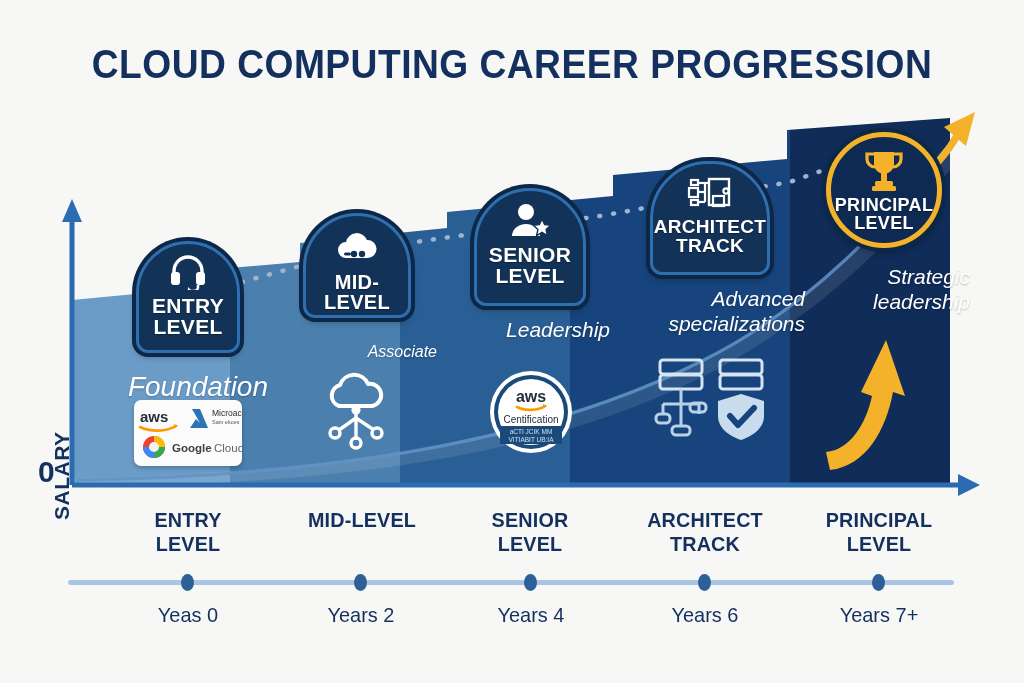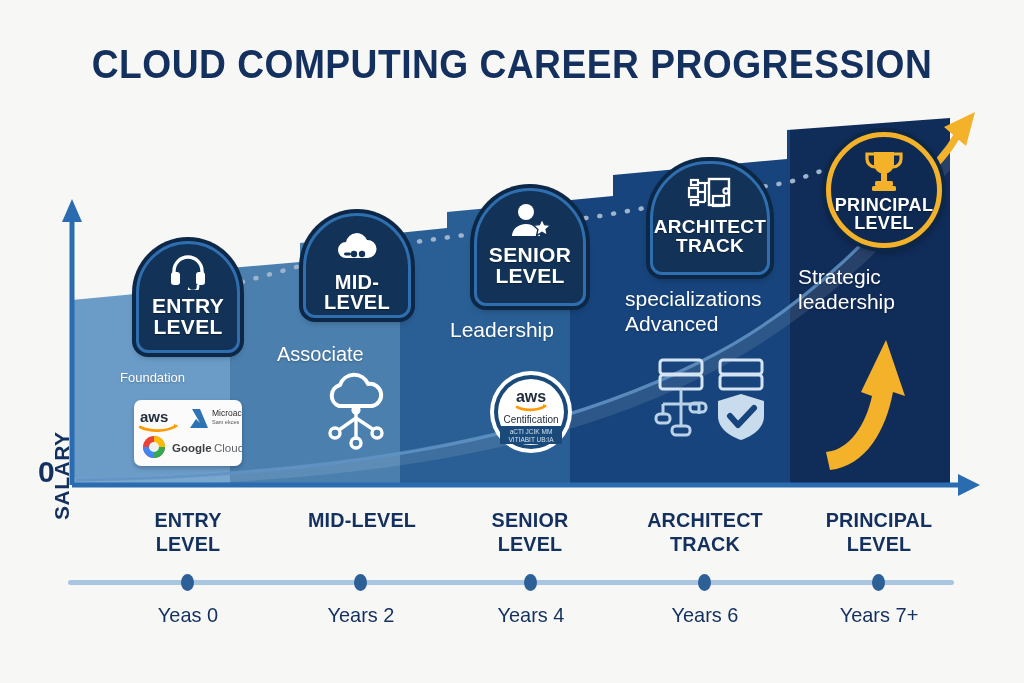--- a/index.html
+++ b/index.html
@@ -65,25 +65,26 @@
   .badge-label{
     font-weight:bold;
     line-height:1.02;
     letter-spacing:.3px;
     text-shadow:0 1px 1px rgba(0,0,0,.35);
   }
   .badge-icon{display:block;}
 
   .caption{
     position:absolute;
-    text-align:left;
+    text-align:right;
     color:#ffffff;
     font-size:19px;
     line-height:1.18;
     text-shadow:0 1px 2px rgba(0,0,0,.25);
+    font-style:italic;
   }
 
   
   .xlabel{
     position:absolute;
     text-align:center;
     color:#13305e;
     font-weight:bold;
     font-size:21px;
     line-height:1.15;
@@ -180,21 +181,21 @@
     <svg class="badge-icon" width="40" height="36" viewBox="0 0 40 36">
       <path d="M6,20 V17 a14,14 0 0 1 28,0 V20" fill="none" stroke="#fff" stroke-width="3.4"></path>
       <rect x="3" y="18" width="9" height="13" rx="3" fill="#fff"></rect>
       <rect x="28" y="18" width="9" height="13" rx="3" fill="#fff"></rect>
       <path d="M30,31 v2 a4,4 0 0 1 -4,4 h-7" fill="none" stroke="#fff" stroke-width="2.6"></path>
       <path d="M20,33 l4,4 l-4,4 z" fill="#fff"></path>
     </svg>
     <div class="badge-label" style="font-size:21px;margin-top:5px;">ENTRY</div>
     <div class="badge-label" style="font-size:21px;">LEVEL</div>
   </div>
-  <div class="caption" style="left:120px;top:370px;width:160px;font-size:13px;">Foundation</div>
+  <div class="caption" style="left:108px;top:370px;width:160px;font-size:28px;">Foundation</div>
 
   <div class="logocard" style="left:134px;top:400px;width:108px;height:66px;">
     <svg width="108" height="66" viewBox="0 0 108 66">
       <g>
         <text x="6" y="22" font-family="Liberation Sans, sans-serif" font-size="15" font-weight="bold" fill="#232f3e">aws</text>
         <path d="M6,27 C16,32 32,32 42,26" fill="none" stroke="#ff9900" stroke-width="2.6" stroke-linecap="round"></path>
         <path d="M40,24 l4,2 l-4,2.6 z" fill="#ff9900"></path>
       </g>
       <g>
         <path d="M58,9 L66,9 L74,28 L56,28 L62,19 L66,23 Z" fill="#2e74b5"></path>
@@ -215,21 +216,21 @@
 
   <div class="badge badge-shield" style="left:303px;top:213px;width:108px;height:105px;border-radius:54px 54px 12px 12px;padding-top:14px;">
     <svg class="badge-icon" width="46" height="34" viewBox="0 0 46 34">
       <path d="M12,28 a8,8 0 0 1 0,-16 a11,11 0 0 1 21,-2 a8,8 0 0 1 1,18 Z" fill="#fff"></path>
       <circle cx="20" cy="24" r="3.2" fill="#123257"></circle>
       <circle cx="28" cy="24" r="3.2" fill="#123257"></circle>
       <rect x="10" y="22.4" width="7" height="3" rx="1.5" fill="#123257"></rect>
     </svg>
     <div class="badge-label" style="font-size:20px;margin-top:8px;">MID-LEVEL</div>
   </div>
-  <div class="caption" style="left:277px;top:343px;width:160px;font-size:20px;">Associate</div>
+  <div class="caption" style="left:277px;top:343px;width:160px;font-size:16px;">Associate</div>
   <svg style="position:absolute;left:317px;top:372px;" width="82" height="78" viewBox="0 0 82 78">
     <path d="M22,34 a11,11 0 0 1 1,-21 a15,15 0 0 1 28,-1 a11,11 0 0 1 4,22 Z" fill="none" stroke="#fff" stroke-width="4" stroke-linejoin="round"></path>
     <line x1="39" y1="34" x2="39" y2="52" stroke="#fff" stroke-width="3.4"></line>
     <line x1="39" y1="46" x2="22" y2="58" stroke="#fff" stroke-width="3.4"></line>
     <line x1="39" y1="46" x2="57" y2="58" stroke="#fff" stroke-width="3.4"></line>
     <line x1="39" y1="52" x2="39" y2="68" stroke="#fff" stroke-width="3.4"></line>
     <circle cx="39" cy="38" r="4.6" fill="#fff"></circle>
     <circle cx="18" cy="61" r="5" fill="none" stroke="#fff" stroke-width="3.4"></circle>
     <circle cx="60" cy="61" r="5" fill="none" stroke="#fff" stroke-width="3.4"></circle>
     <circle cx="39" cy="71" r="5" fill="none" stroke="#fff" stroke-width="3.4"></circle>
@@ -269,22 +270,22 @@
       <line x1="13" y1="7" x2="24" y2="7" stroke="#fff" stroke-width="2.2"></line>
       <line x1="20" y1="7" x2="20" y2="26" stroke="#fff" stroke-width="2.2"></line>
       <line x1="13" y1="26" x2="20" y2="26" stroke="#fff" stroke-width="2.2"></line>
       <line x1="13" y1="16" x2="20" y2="16" stroke="#fff" stroke-width="2.2"></line>
       <circle cx="41" cy="15" r="2.6" fill="none" stroke="#fff" stroke-width="2.2"></circle>
     </svg>
     <div class="badge-label" style="font-size:19px;margin-top:5px;">ARCHITECT</div>
     <div class="badge-label" style="font-size:19px;">TRACK</div>
   </div>
   <div class="caption" style="left:625px;top:287px;width:180px;font-size:21px;">
+    <div>Advanced</div>
     <div>specializations</div>
-    <div>Advanced</div>
   </div>
 
   <svg style="position:absolute;left:652px;top:356px;" width="120" height="90" viewBox="0 0 120 90">
     <g>
       <rect x="8" y="4" width="42" height="14" rx="3" fill="none" stroke="#d5e4f2" stroke-width="3"></rect>
       <rect x="8" y="19" width="42" height="14" rx="3" fill="none" stroke="#d5e4f2" stroke-width="3"></rect>
       <line x1="29" y1="33" x2="29" y2="48" stroke="#b9d2e8" stroke-width="3"></line>
       <line x1="11" y1="48" x2="47" y2="48" stroke="#b9d2e8" stroke-width="3"></line>
       <line x1="11" y1="48" x2="11" y2="58" stroke="#b9d2e8" stroke-width="3"></line>
       <line x1="47" y1="48" x2="47" y2="58" stroke="#b9d2e8" stroke-width="3"></line>

